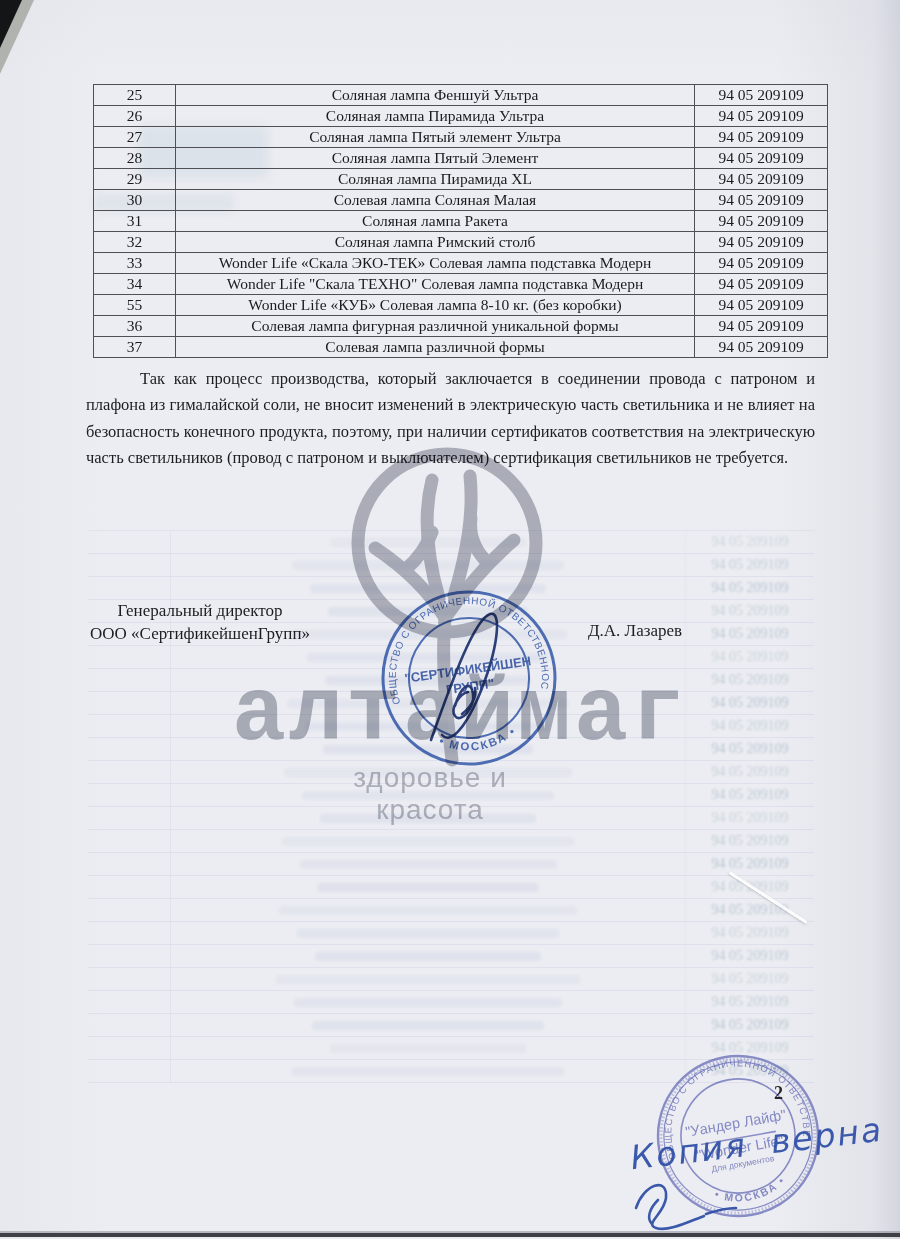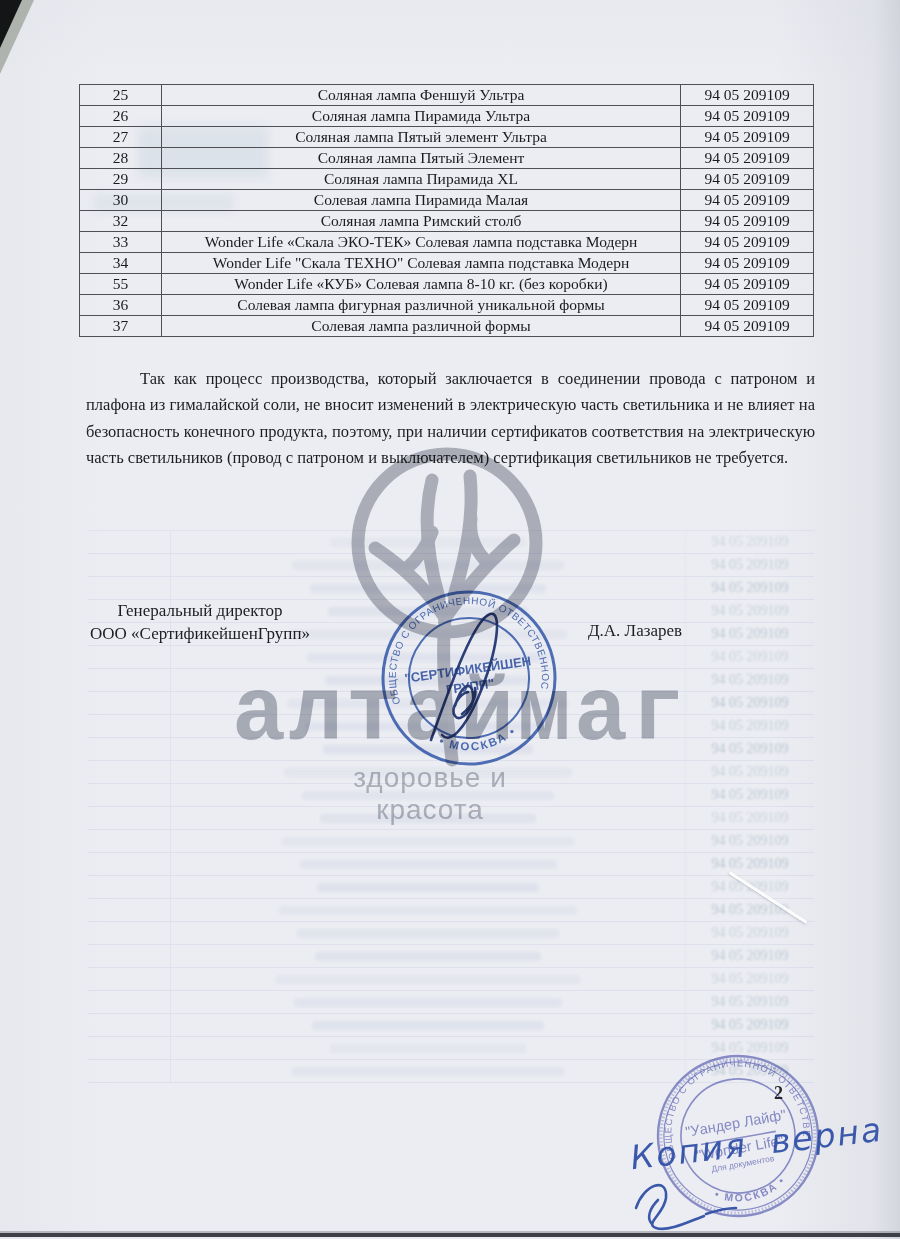--- a/index.html
+++ b/index.html
@@ -26,21 +26,21 @@
   
   .bleed{position:absolute;left:88px;top:530px;width:726px;z-index:1;filter:blur(.5px);}
   .bleed-row{display:flex;height:22px;border-bottom:1px solid rgba(128,142,198,.13);}
   .bleed-row:first-child{border-top:1px solid rgba(128,142,198,.10);}
   .bleed-num{width:82px;border-right:1px solid rgba(128,142,198,.10);}
   .bleed-name{flex:1;display:flex;align-items:center;justify-content:center;}
   .bleed-bar{height:9px;background:rgba(118,138,192,.12);border-radius:4px;filter:blur(1.5px);}
   .bleed-cert{width:128px;border-left:1px solid rgba(128,142,198,.10);display:flex;align-items:center;justify-content:center;
         font-family:"Liberation Serif",serif;font-size:14px;color:rgba(96,134,152,.42);filter:blur(.8px);}
   
-  table.cert-table{position:absolute;left:79px;top:84px;width:719px;border-collapse:collapse;table-layout:fixed;z-index:3;padding-left:39px;}
+  table.cert-table{position:absolute;left:93px;top:84px;width:719px;border-collapse:collapse;table-layout:fixed;z-index:3;padding-left:39px;}
   table.cert-table td{border:1.4px solid #4f4f55;height:20px;padding:0 2px;text-align:center;vertical-align:middle;
         font-family:"Liberation Serif",serif;font-size:15.5px;color:#1b1b1f;white-space:nowrap;overflow:hidden;}
   td.c-num{width:77px;font-size:16px;}
   td.c-name{width:514px;}
   td.c-cert{width:128px;}
   
   .para{position:absolute;left:86px;top:366px;width:729px;margin:0;text-align:justify;text-indent:54px;
         font-size:16.5px;line-height:26.4px;color:#1d1d21;z-index:3;}
   
   .signatory{position:absolute;left:90px;top:600px;font-size:17px;line-height:22.5px;color:#1d1d21;z-index:3;text-align:center;}
@@ -268,24 +268,29 @@
         </tr>
 
         <tr>
           <td class="c-num">29</td>
           <td class="c-name">Соляная лампа Пирамида XL</td>
           <td class="c-cert">94 05 209109</td>
         </tr>
 
         <tr>
           <td class="c-num">30</td>
-          <td class="c-name">Солевая лампа Пирамида Малая</td>
-          <td class="c-cert">94 05 209109</td>
-        </tr>
-
+          <td class="c-name">Солевая лампа Соляная Малая</td>
+          <td class="c-cert">94 05 209109</td>
+        </tr>
+
+        <tr>
+          <td class="c-num">31</td>
+          <td class="c-name">Соляная лампа Ракета</td>
+          <td class="c-cert">94 05 209109</td>
+        </tr>
 
         <tr>
           <td class="c-num">32</td>
           <td class="c-name">Соляная лампа Римский столб</td>
           <td class="c-cert">94 05 209109</td>
         </tr>
 
         <tr>
           <td class="c-num">33</td>
           <td class="c-name">Wonder Life «Скала ЭКО-ТЕК» Солевая лампа подставка Модерн</td>

